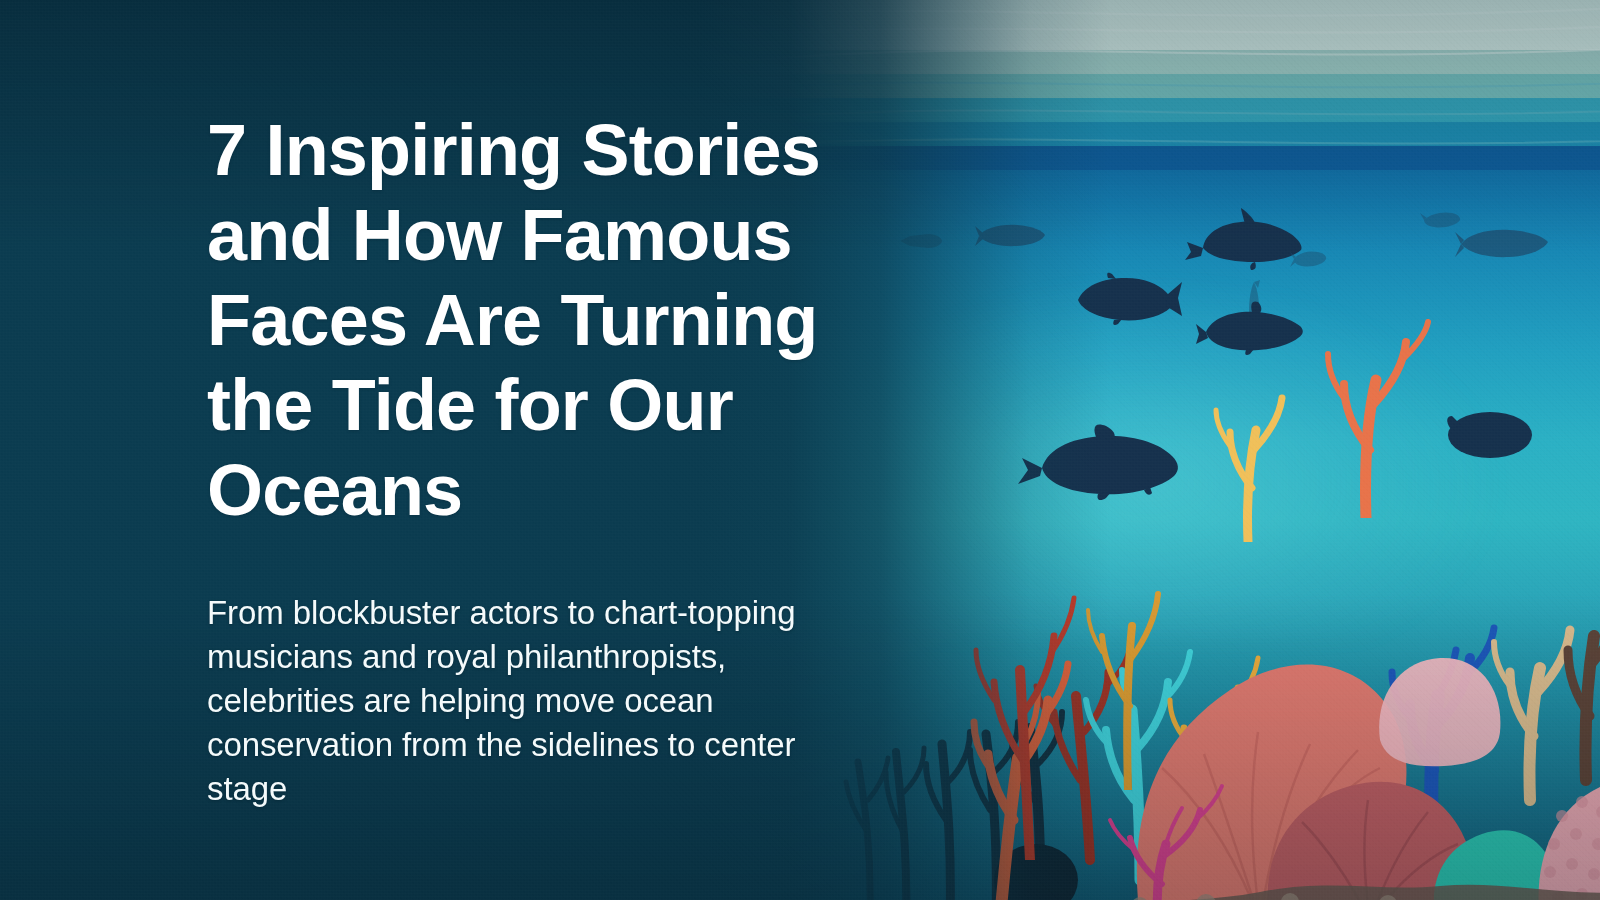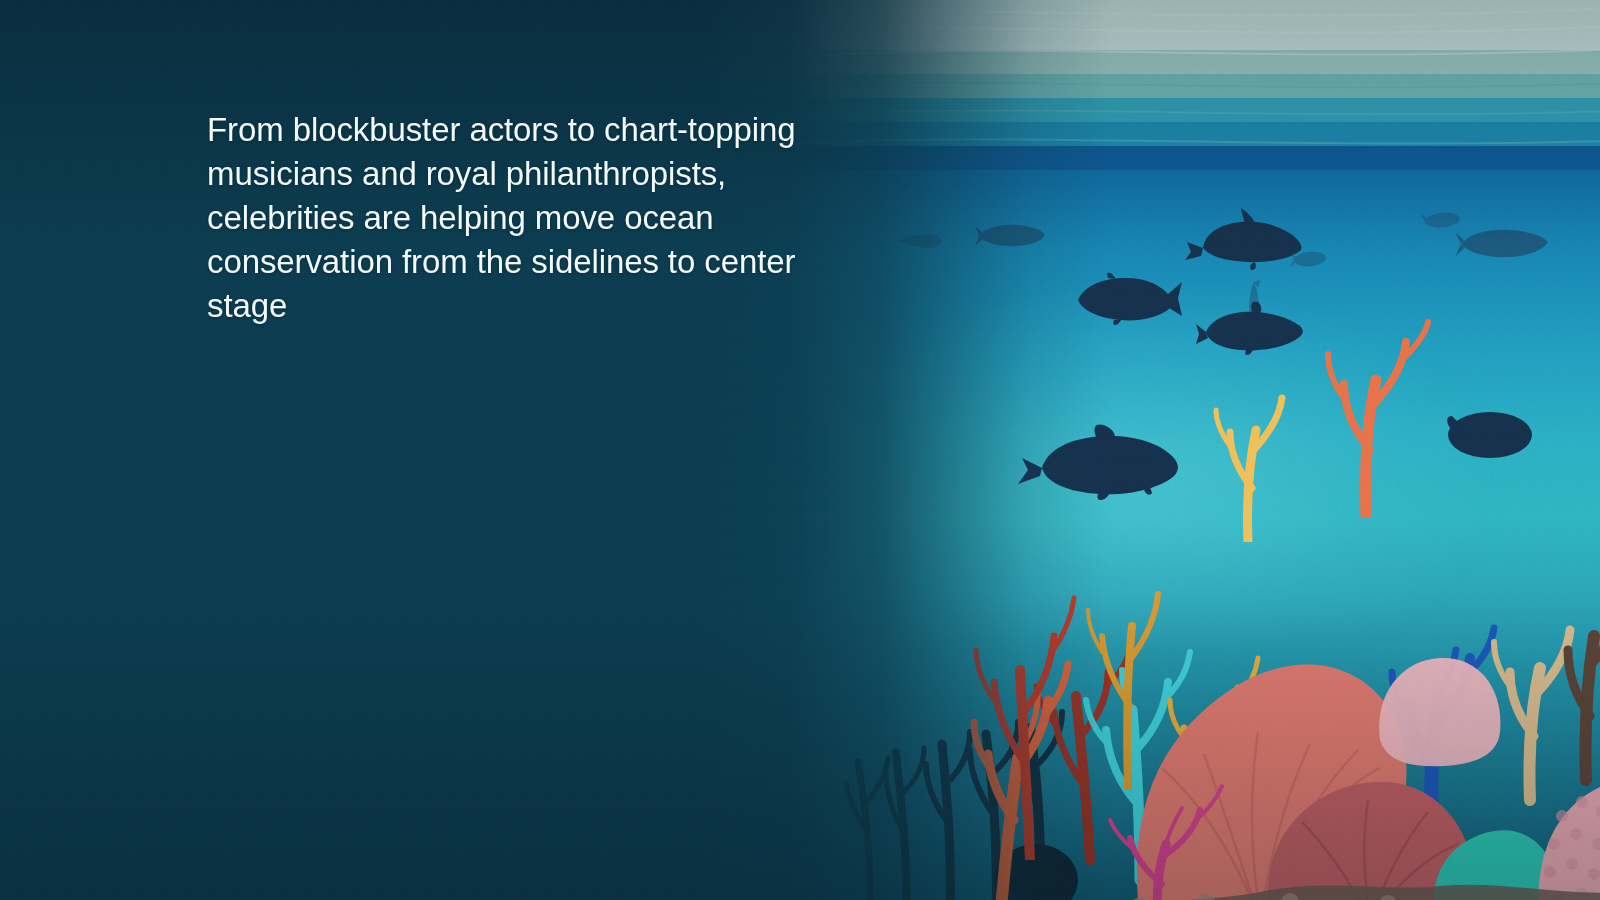--- a/index.html
+++ b/index.html
@@ -118,20 +118,21 @@
     color:#ffffff;
     font-family:"Liberation Sans", sans-serif;
     font-weight:700;
     font-size:72px;
     line-height:85px;
     letter-spacing:-0.8px;
     max-width:700px;
     text-shadow:0 1px 3px rgba(0,30,45,0.30);
   }
   .subhead {
+    margin-top:58px;
     color:#f4fafb;
     font-family:"Liberation Sans", sans-serif;
     font-weight:400;
     font-size:33px;
     line-height:44px;
     letter-spacing:-0.1px;
     max-width:625px;
     text-shadow:0 1px 3px rgba(0,30,45,0.45);
   }
 </style>
@@ -413,16 +414,17 @@
         <path d="M52,122 C42,106 38,92 38,80" stroke-width="4"></path>
       </g>
     </svg>
 
     <div class="tint"></div>
     <div class="tint-v"></div>
     <div class="texture"></div>
   </div>
 
   <div class="content">
+    <h1 class="headline">7 Inspiring Stories and How Famous Faces Are Turning the Tide for Our Oceans</h1>
     <p class="subhead">From blockbuster actors to chart-topping musicians and royal philanthropists, celebrities are helping move ocean conservation from the sidelines to center stage</p>
   </div>
 
 </div>
 
 </body></html>

